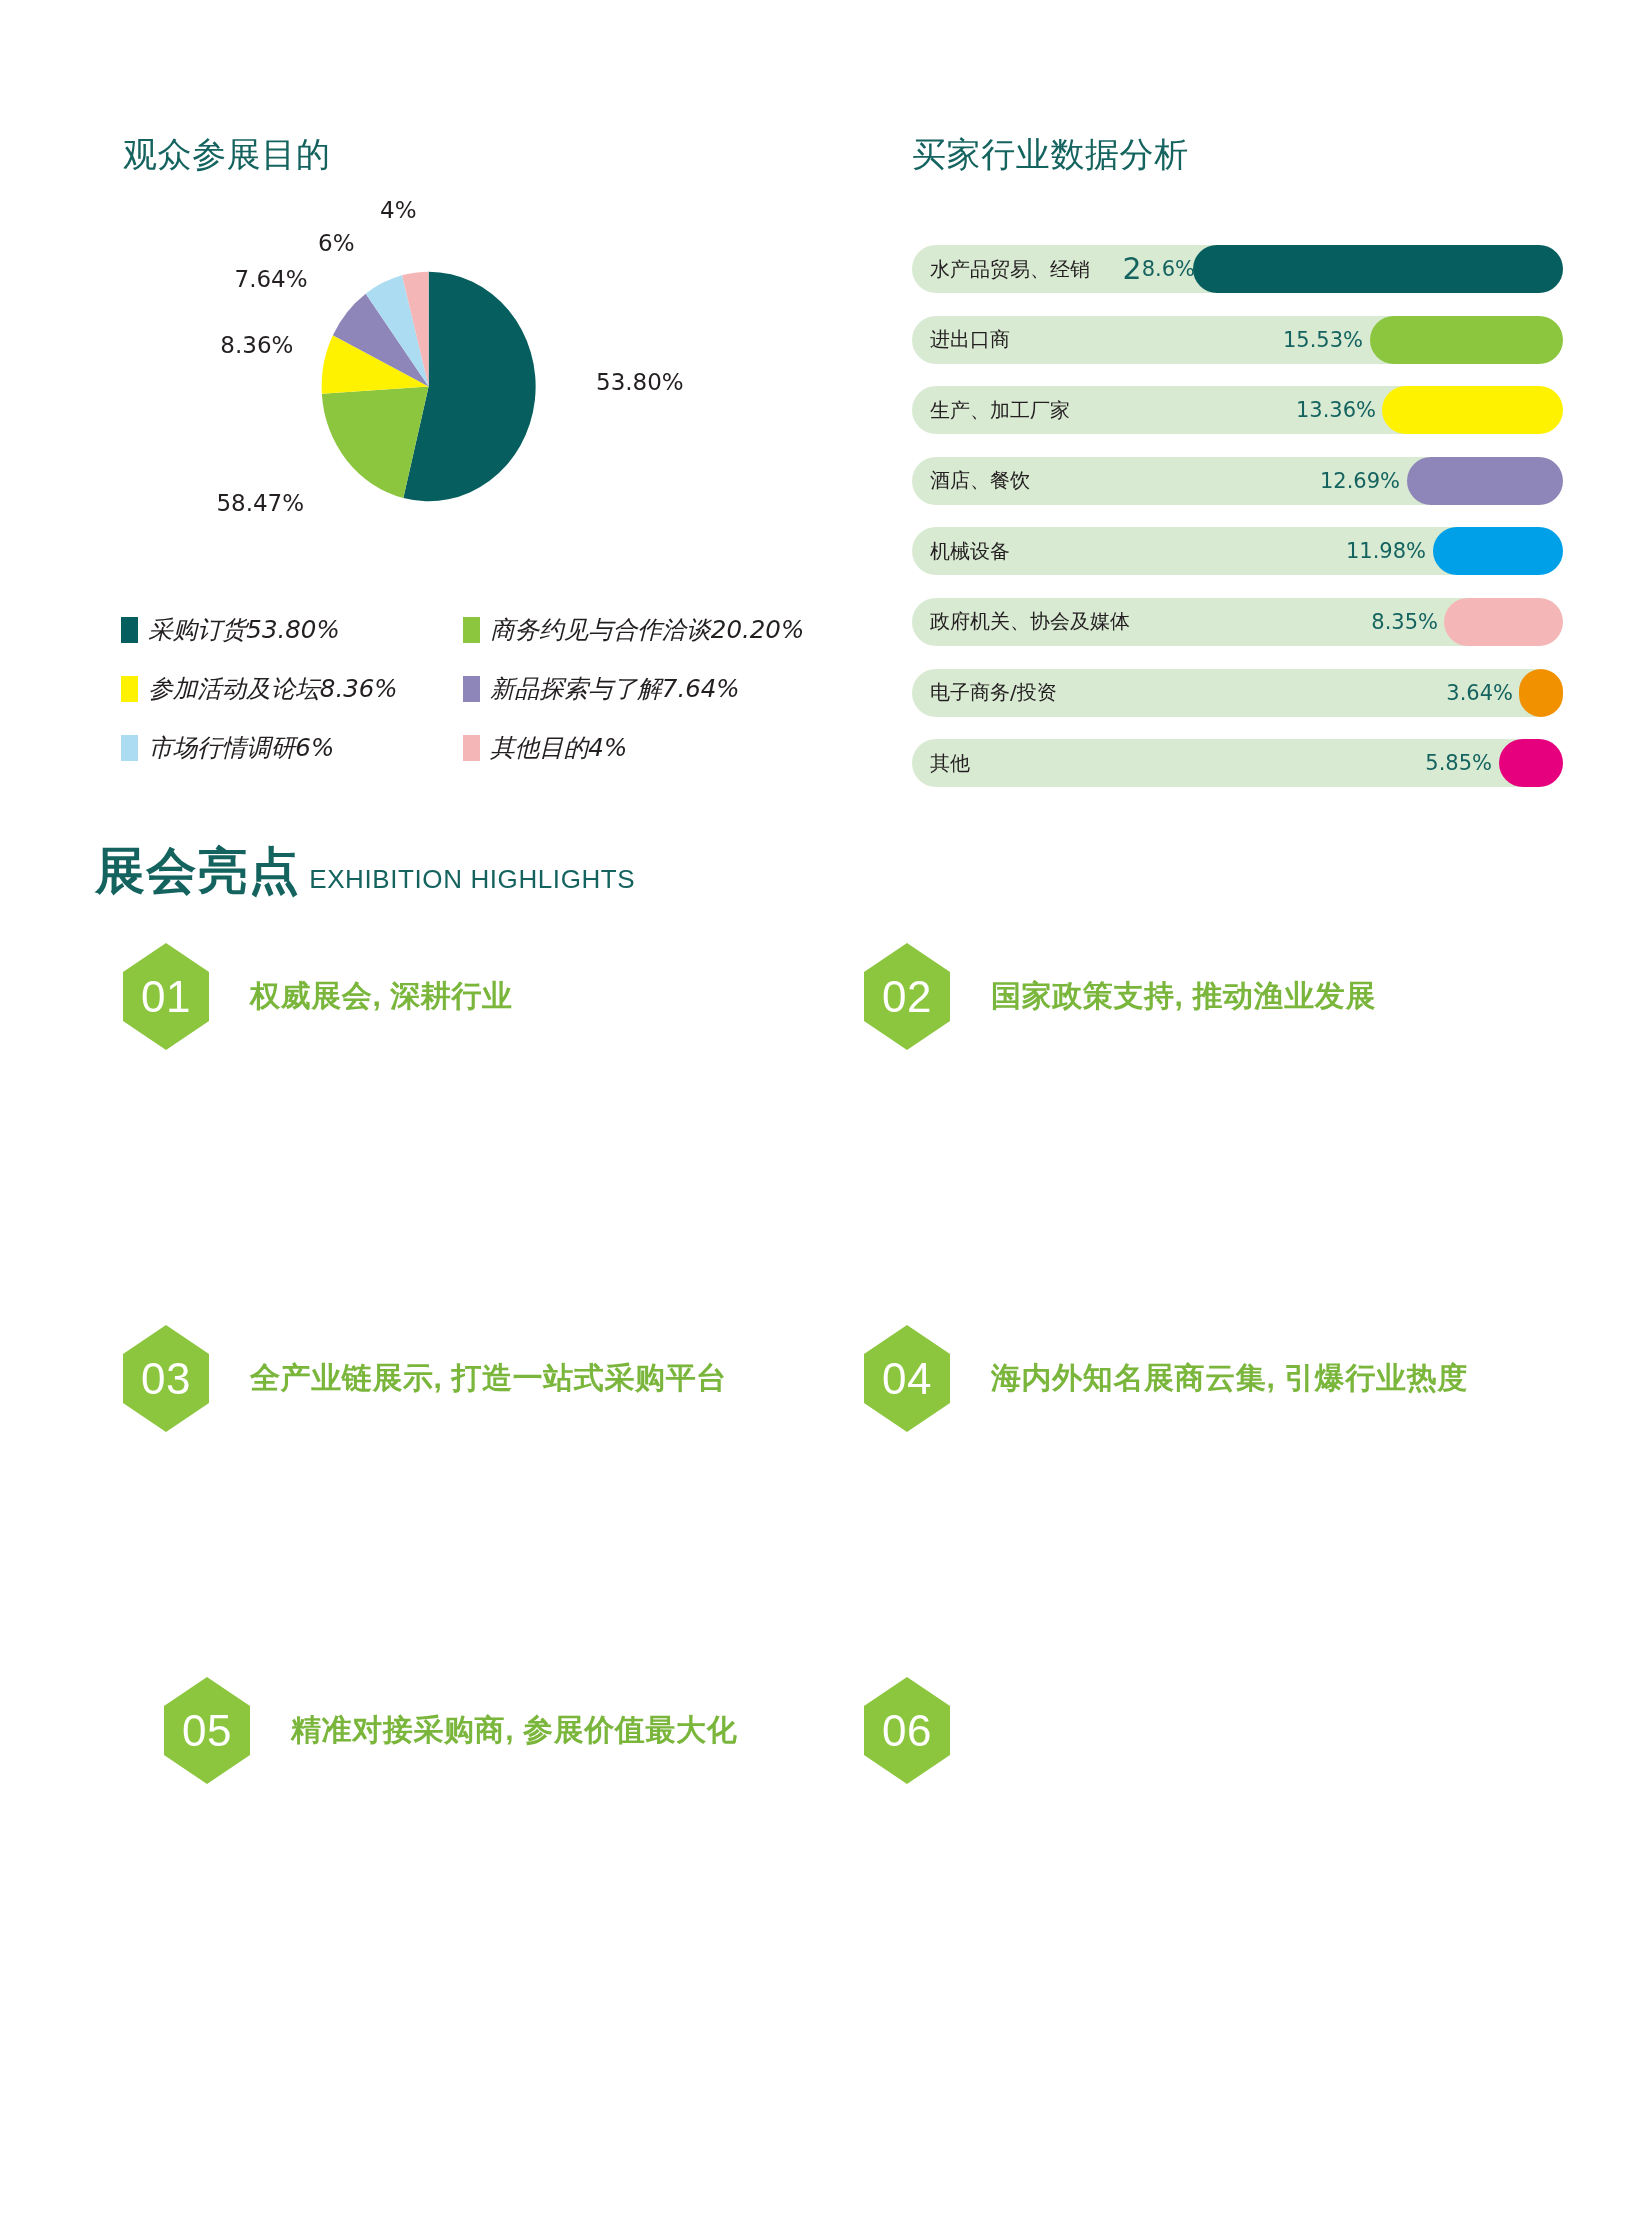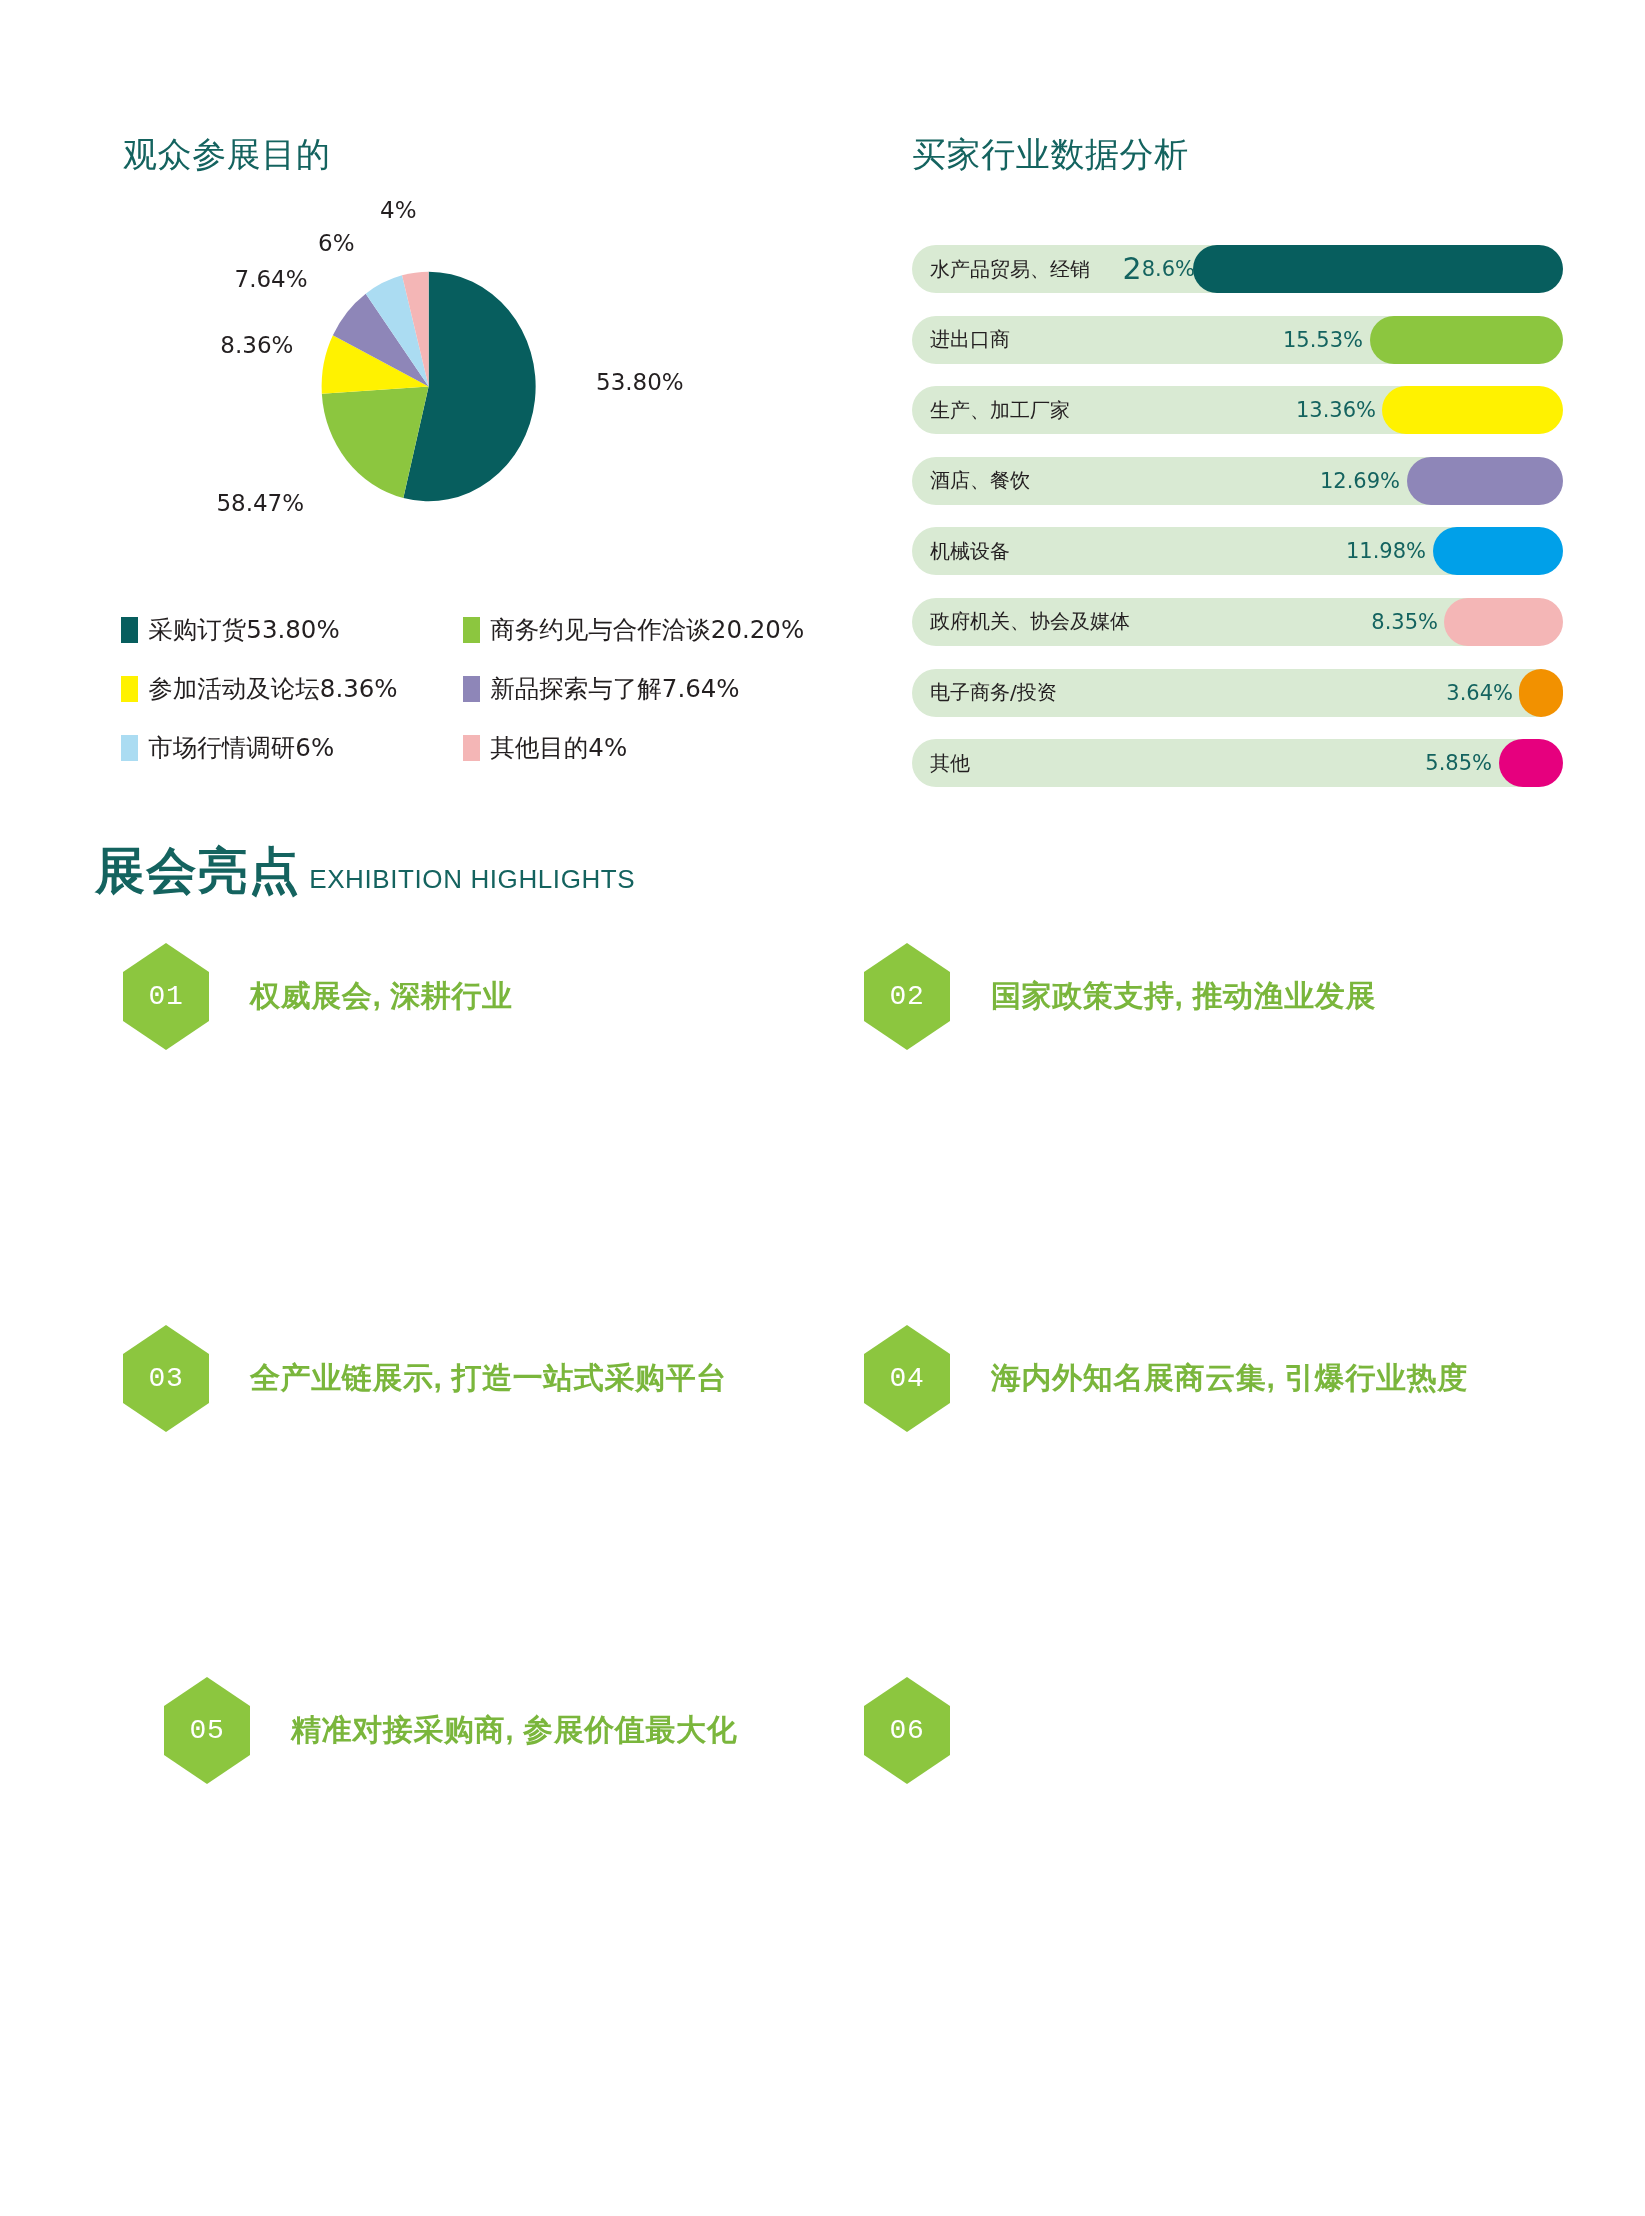--- a/index.html
+++ b/index.html
@@ -13,21 +13,21 @@
   #bar-title{left:912px;top:132px;}
 
   
   #pie-wrap{position:absolute;left:239px;top:206px;width:387px;height:361px;}
   #pie-svg{display:block;}
   .pie-label{position:absolute;font-size:23px;color:#231f20;white-space:nowrap;font-family:"DejaVu Sans",sans-serif;}
 
   
   #pie-legend{position:absolute;left:121px;top:613px;width:684px;}
   .lg-row{display:flex;width:100%;margin-bottom:26px;}
-  .lg-item{display:flex;align-items:center;width:50%;}
+  .lg-item{display:flex;align-items:center;width:50%;font-style:italic;}
   .lg-sw{width:17px;height:26px;flex:0 0 17px;margin-right:10.3px;}
   .lg-tx{font-size:24.5px;color:#231f20;white-space:nowrap;font-family:"DejaVu Sans",sans-serif;}
 
   
   #bars{position:absolute;left:912px;top:245px;width:651px;}
   .bar-row{position:relative;height:48px;margin-bottom:22.6px;}
   .bar-track{position:absolute;left:0;top:0;width:647px;height:48px;border-radius:24.5px;background:#d9ead3;}
   .bar-fill{position:absolute;top:0;height:48px;border-radius:24.5px;right:0;}
   .bar-name{position:absolute;left:18px;top:0;height:48px;display:flex;align-items:center;font-size:20px;color:#231f20;white-space:nowrap;font-family:"DejaVu Sans",sans-serif;}
   .bar-val{position:absolute;top:0;height:48px;display:flex;align-items:center;font-size:21px;color:#14635f;white-space:nowrap;font-family:"DejaVu Sans",sans-serif;}
@@ -37,21 +37,21 @@
   #hl-head{position:absolute;left:95px;top:838px;display:flex;align-items:baseline;justify-content:space-between;}
   #hl-cn{font-size:50px;font-weight:bold;color:#14635f;letter-spacing:1.3px;white-space:nowrap;}
   #hl-en{font-size:26px;color:#14635f;letter-spacing:0.6px;margin-left:9px;white-space:nowrap;font-family:"Liberation Sans",sans-serif;}
 
   
   .hl-item{position:absolute;display:flex;align-items:center;}
   .hex{position:relative;width:86px;height:107px;flex:0 0 86px;
        background:#8cc63f;
        clip-path:polygon(50% 0%,100% 27%,100% 73%,50% 100%,0% 73%,0% 27%);
        display:flex;align-items:center;justify-content:center;}
-  .hex-num{font-size:28px;color:#ffffff;font-family:Liberation Mono, monospace;letter-spacing:0.6px;}
+  .hex-num{font-size:44px;color:#ffffff;font-family:Liberation Sans, sans-serif;letter-spacing:0.6px;}
   .hl-text{margin-left:41px;font-size:30px;font-weight:bold;color:#7ab63c;white-space:nowrap;letter-spacing:0.6px;}
 </style>
 </head>
 <body>
 
 <div class="page">
 
   <div class="sect-title" id="pie-title">观众参展目的</div>
 
   <div id="pie-wrap">

